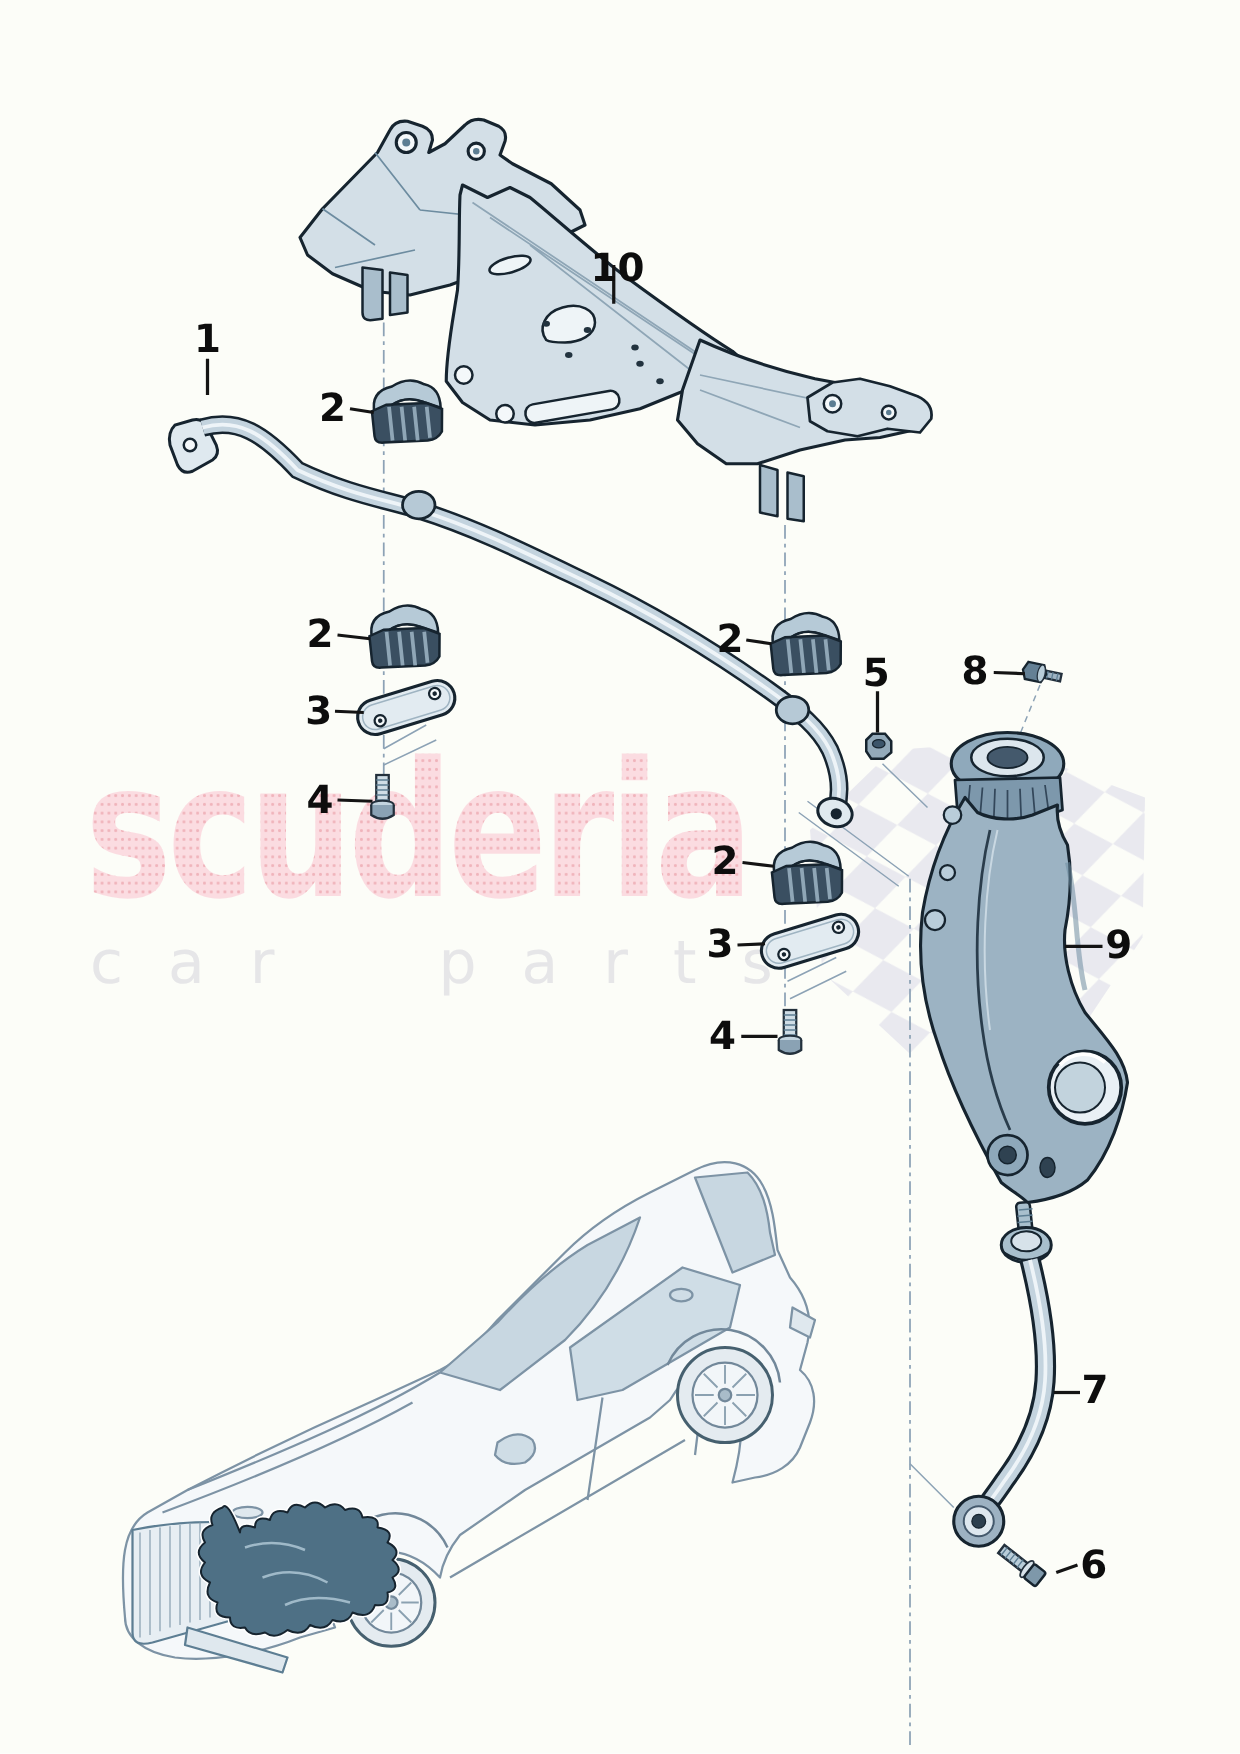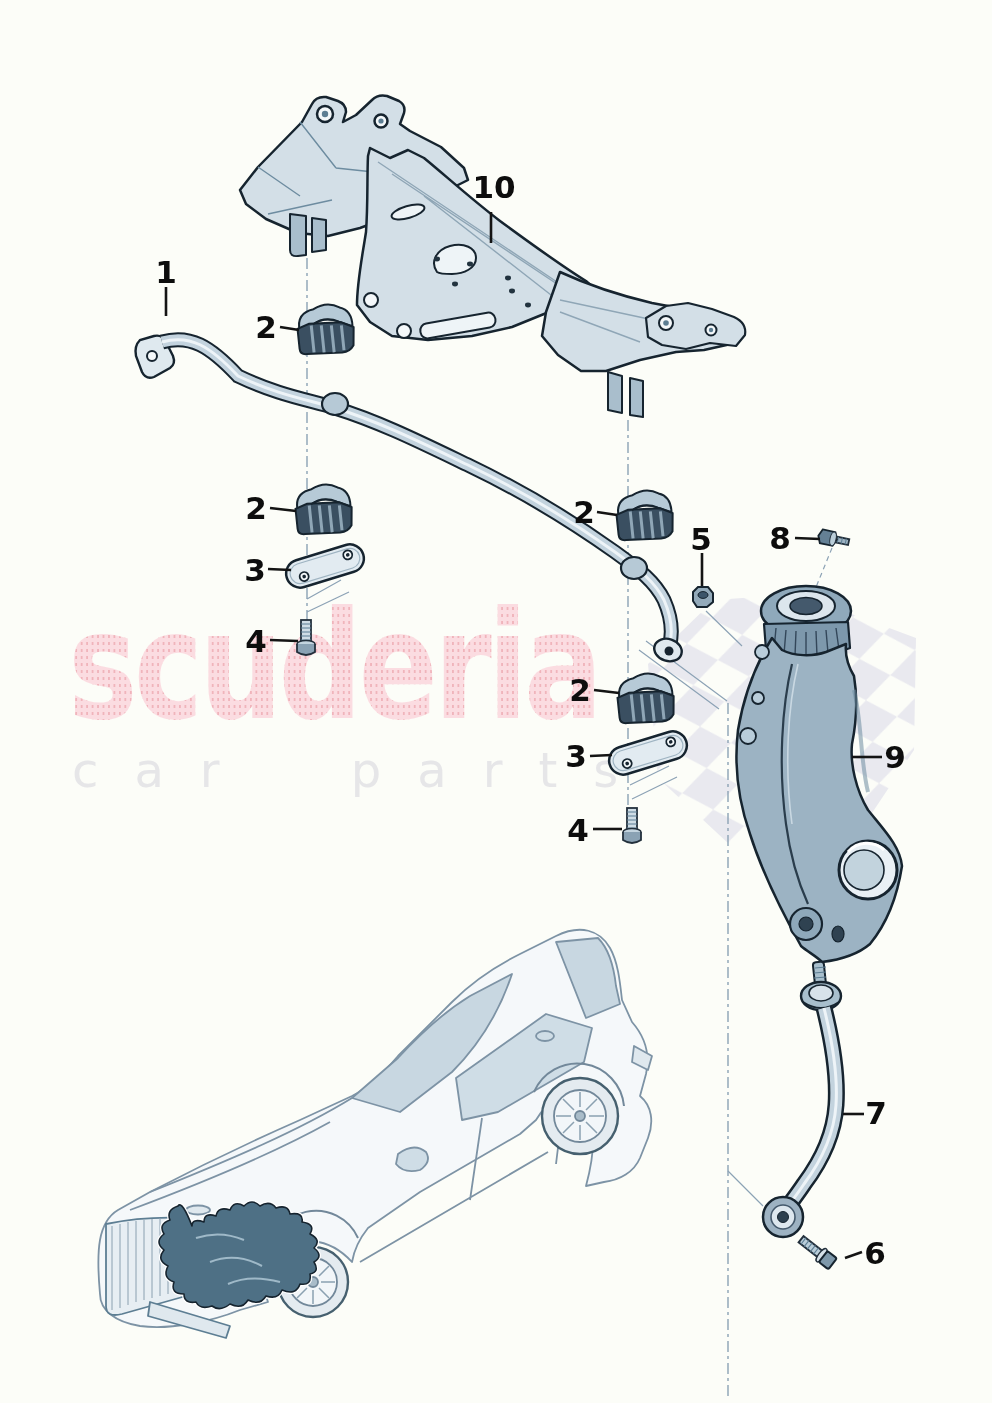--- a/index.html
+++ b/index.html
@@ -300,21 +300,21 @@
       <path d="M795,538 L820,539"></path>
       <path d="M594,690 L619,693"></path>
       <path d="M590,756 L612,755"></path>
       <path d="M593,829 L622,829"></path>
       <path d="M852,757 L882,757"></path>
       <path d="M843,1114 L864,1114"></path>
       <path d="M845,1258 L862,1252"></path>
     </g>
   </svg>
 
-  <div class="co" style="left:494px;top:187px">10</div>
+  <div class="co" style="left:494px;top:215px">10</div>
   <div class="co" style="left:166px;top:272px">1</div>
   <div class="co" style="left:266px;top:327px">2</div>
   <div class="co" style="left:256px;top:508px">2</div>
   <div class="co" style="left:255px;top:570px">3</div>
   <div class="co" style="left:256px;top:641px">4</div>
   <div class="co" style="left:584px;top:512px">2</div>
   <div class="co" style="left:701px;top:539px">5</div>
   <div class="co" style="left:780px;top:538px">8</div>
   <div class="co" style="left:580px;top:690px">2</div>
   <div class="co" style="left:576px;top:756px">3</div>

